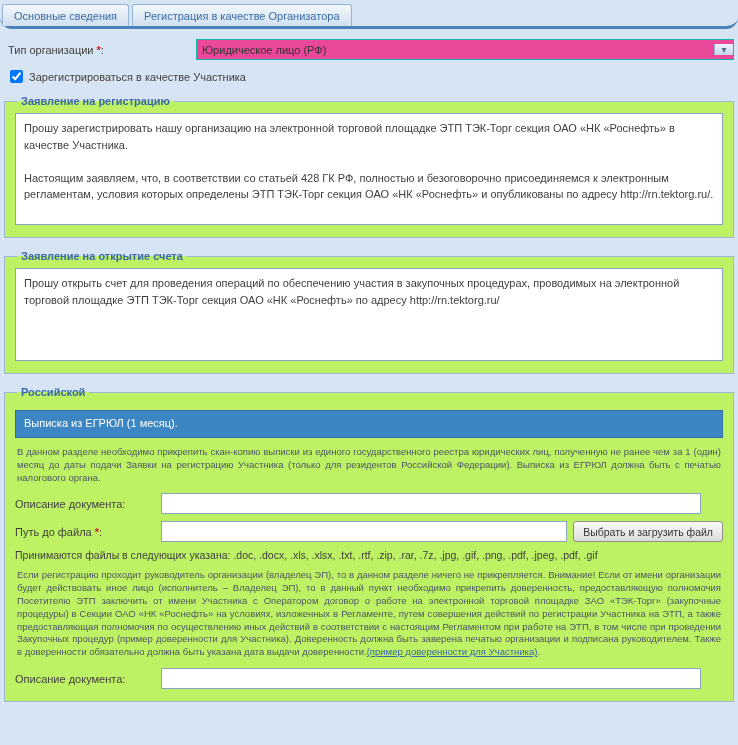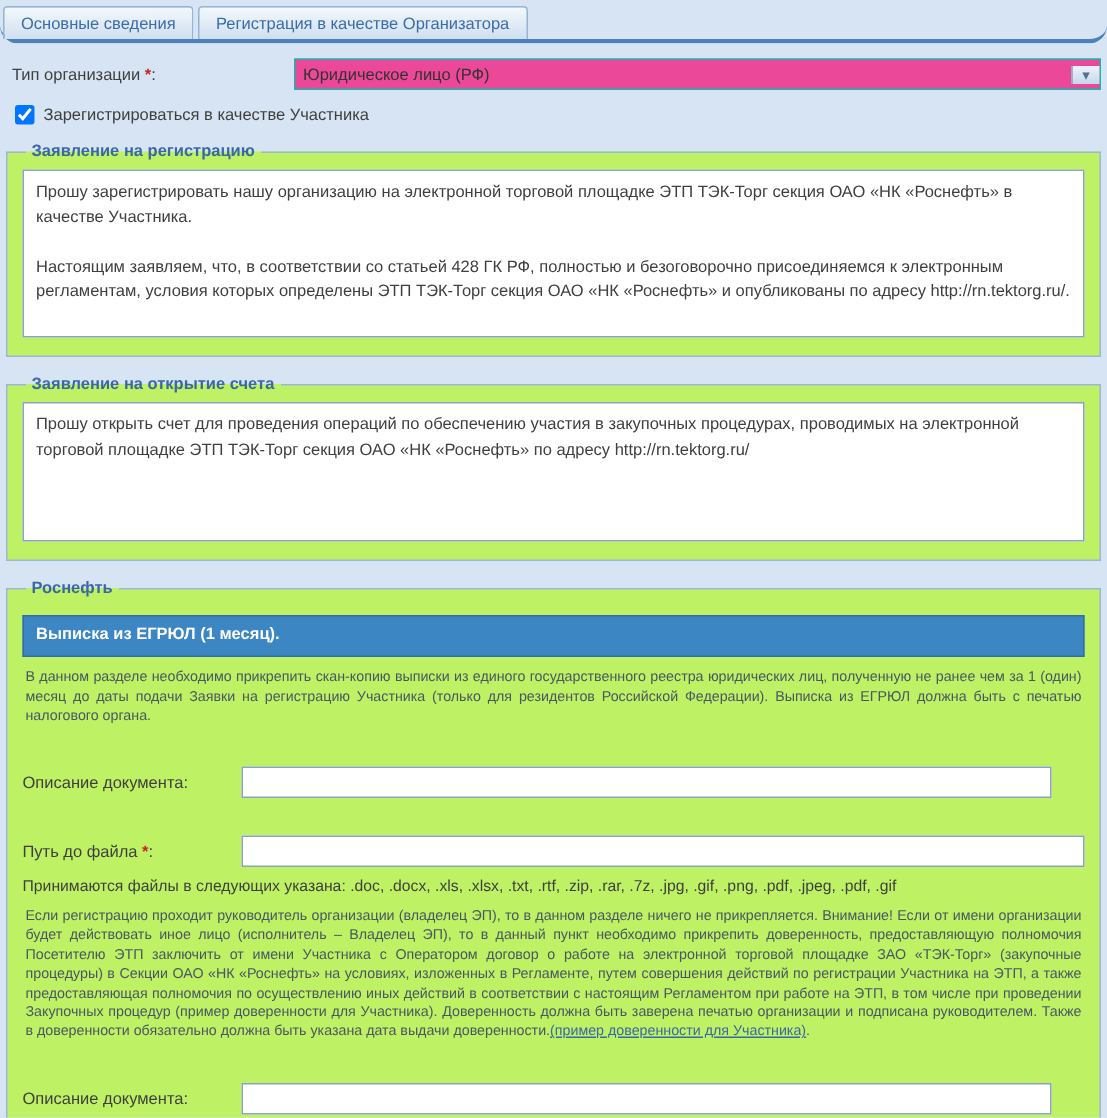--- a/index.html
+++ b/index.html
@@ -57,30 +57,30 @@
   textarea {
     width:100%; display:block; resize:none;
     border:1px solid #8aa4c0; background:#fff;
     font:11px/1.5 "Liberation Sans", sans-serif;
     color:#3f3f3f; padding:6px 8px;
   }
   .ta-registration { height:112px; }
   .ta-account { height:93px; }
   
   .doc-header {
-    background:#3c87c3; color:#fff; font-weight:bold;
+    background:#3c87c3; color:#fff; font-weight:normal;
     border:1px solid #2f6ea3;
     padding:5px 8px; margin-top:6px; line-height:1.45;
   }
   .doc-desc {
     font-size:9.5px; line-height:1.35; color:#4a5664;
     text-align:justify; padding:8px 2px 2px;
   }
   .doc-desc a { color:#3a67a8; text-decoration:underline; cursor:pointer; }
-  .doc-row { display:flex; align-items:center; margin-top:25px; }
+  .doc-row { display:flex; align-items:center; margin-top:7px; }
   .doc-label { width:146px; flex-shrink:0; }
   .text-input {
     flex:1; height:21px; border:1px solid #8aa4c0; background:#fff;
     padding:0 5px; font:11px "Liberation Sans", sans-serif; color:#333;
   }
   .desc-input-gap { margin-right:22px; }
   .upload-btn {
     height:21px; margin-left:6px; padding:0 9px; white-space:nowrap;
     background:linear-gradient(#fafafa,#dcdcdc);
     border:1px solid #8e8e8e; border-radius:3px;
@@ -116,33 +116,34 @@
 
 Настоящим заявляем, что, в соответствии со статьей 428 ГК РФ, полностью и безоговорочно присоединяемся к электронным регламентам, условия которых определены ЭТП ТЭК-Торг секция ОАО «НК «Роснефть» и опубликованы по адресу http://rn.tektorg.ru/.</textarea>
 </fieldset>
 
 <fieldset>
   <legend>Заявление на открытие счета</legend>
   <textarea class="ta-account" style="">Прошу открыть счет для проведения операций по обеспечению участия в закупочных процедурах, проводимых на электронной торговой площадке ЭТП ТЭК-Торг секция ОАО «НК «Роснефть» по адресу http://rn.tektorg.ru/</textarea>
 </fieldset>
 
 <fieldset>
-  <legend>Роснефть</legend>
+  <legend>Российской</legend>
 
   <div class="doc-header">Выписка из ЕГРЮЛ (1 месяц).</div>
   <div class="doc-desc">В данном разделе необходимо прикрепить скан-копию выписки из единого государственного реестра юридических лиц, полученную не ранее чем за 1 (один) месяц до даты подачи Заявки на регистрацию Участника (только для резидентов Российской Федерации). Выписка из ЕГРЮЛ должна быть с печатью налогового органа.</div>
 
   <div class="doc-row">
     <div class="doc-label">Описание документа:</div>
     <input type="text" class="text-input desc-input-gap" value="" style="">
   </div>
 
   <div class="doc-row">
     <div class="doc-label"><span>Путь до файла </span><span class="req">*</span><span>:</span></div>
     <input type="text" class="text-input" value="" style="">
+    <button class="upload-btn">Выбрать и загрузить файл</button>
   </div>
 
   <div class="formats-note">Принимаются файлы в следующих указана: .doc, .docx, .xls, .xlsx, .txt, .rtf, .zip, .rar, .7z, .jpg, .gif, .png, .pdf, .jpeg, .pdf, .gif</div>
 
   <div class="doc-desc"><span>Если регистрацию проходит руководитель организации (владелец ЭП), то в данном разделе ничего не прикрепляется. Внимание! Если от имени организации будет действовать иное лицо (исполнитель – Владелец ЭП), то в данный пункт необходимо прикрепить доверенность, предоставляющую полномочия Посетителю ЭТП заключить от имени Участника с Оператором договор о работе на электронной торговой площадке ЗАО «ТЭК-Торг» (закупочные процедуры) в Секции ОАО «НК «Роснефть» на условиях, изложенных в Регламенте, путем совершения действий по регистрации Участника на ЭТП, а также предоставляющая полномочия по осуществлению иных действий в соответствии с настоящим Регламентом при работе на ЭТП, в том числе при проведении Закупочных процедур (пример доверенности для Участника). Доверенность должна быть заверена печатью организации и подписана руководителем. Также в доверенности обязательно должна быть указана дата выдачи доверенности.</span><a>(пример доверенности для Участника)</a><span>.</span></div>
 
   <div class="doc-row">
     <div class="doc-label">Описание документа:</div>
     <input type="text" class="text-input desc-input-gap" value="" style="">
   </div>

